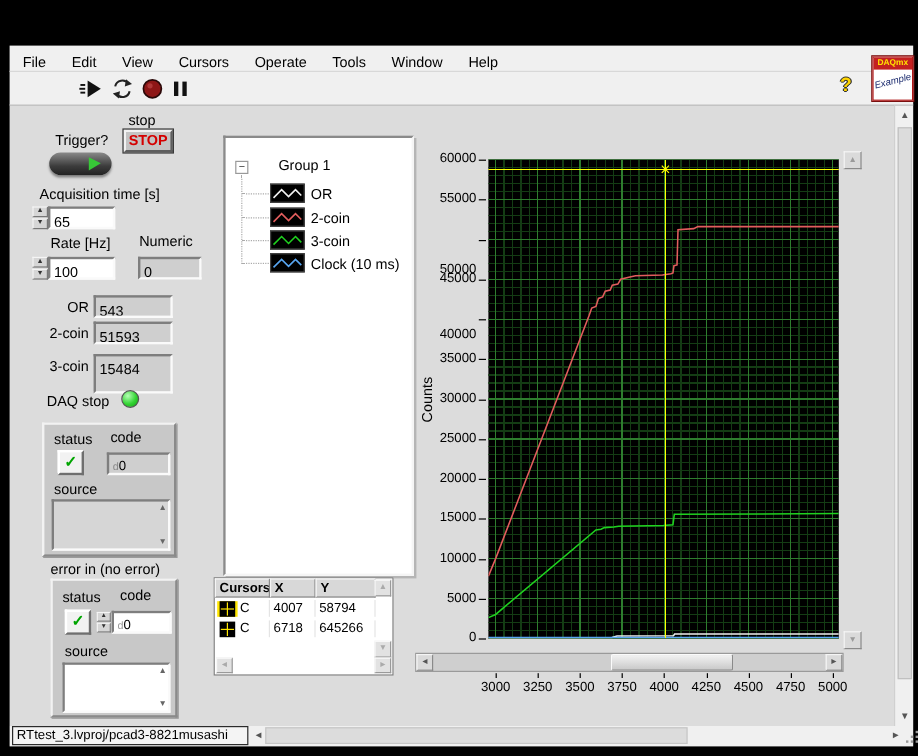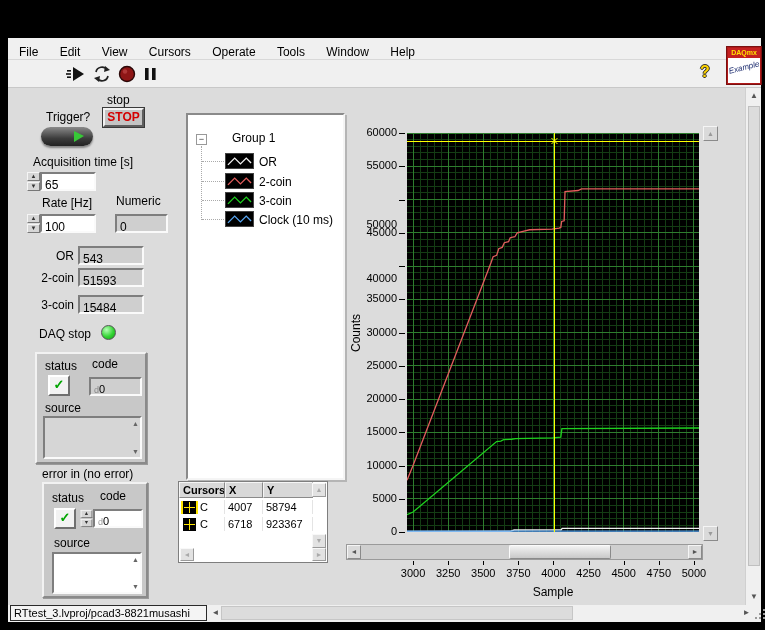--- a/index.html
+++ b/index.html
@@ -162,21 +162,21 @@
       <span class="dn">▼</span>
     </div>
     <div class="fld ctrl" style="left:32px;top:126px;width:56px;height:19px;">100</div>
     <div class="fld ind" style="left:107px;top:126px;width:53px;height:19px;">0</div>
 
     <span class="lbl" style="left:20px;top:161px;width:46px;text-align:right;">OR</span>
     <div class="fld ind" style="left:70px;top:158px;width:66px;height:19px;">543</div>
     <span class="lbl" style="left:20px;top:183px;width:46px;text-align:right;">2-coin</span>
     <div class="fld ind" style="left:70px;top:180px;width:66px;height:19px;">51593</div>
     <span class="lbl" style="left:20px;top:210px;width:46px;text-align:right;">3-coin</span>
-    <div class="fld ind" style="left:70px;top:207px;width:66px;height:19px;">15484</div>
+    <div class="fld ind" style="left:70px;top:207px;width:66px;height:33px;">15484</div>
 
     <span class="lbl" style="left:31px;top:239px;">DAQ stop</span>
     <div class="led" style="left:93px;top:237px;"></div>
 
     <div class="cluster" style="left:27px;top:264px;width:112px;height:112px;">
       <span class="lbl" style="left:8px;top:5px;">status</span>
       <span class="lbl" style="left:55px;top:3px;">code</span>
       <div class="chk" style="left:11px;top:21px;width:22px;height:21px;">✓</div>
       <div class="fld ind" style="left:52px;top:23px;width:53px;height:19px;font-size:11px;"><span style="color:#8a8a8a;font-size:9px;">d</span><span>0</span></div>
       <span class="lbl" style="left:8px;top:47px;">source</span>
@@ -245,21 +245,21 @@
 
       <div class="abs" style="left:2px;top:19px;width:17px;height:13px;background:#ffe600;"></div>
       <div class="cicon" style="left:4px;top:19px;"></div>
       <span class="ccell" style="left:18px;top:18px;width:28px;">C</span>
       <span class="ccell" style="left:46px;top:18px;width:38px;">4007</span>
       <span class="ccell" style="left:84px;top:18px;width:50px;">58794</span>
 
       <div class="cicon" style="left:4px;top:36px;"></div>
       <span class="ccell" style="left:18px;top:35px;width:28px;">C</span>
       <span class="ccell" style="left:46px;top:35px;width:38px;">6718</span>
-      <span class="ccell" style="left:84px;top:35px;width:50px;">923367</span>
+      <span class="ccell" style="left:84px;top:35px;width:50px;">645266</span>
 
       <div class="sbtn" style="right:1px;top:1px;width:14px;height:14px;">▲</div>
       <div class="sbtn" style="right:1px;top:52px;width:14px;height:14px;">▼</div>
       <div class="sbtn" style="left:1px;bottom:1px;width:14px;height:13px;line-height:11px;">◄</div>
       <div class="sbtn" style="right:1px;bottom:1px;width:14px;height:13px;line-height:11px;">►</div>
     </div>
 
     <div class="ylabel">
         <span>Counts</span>
       </div>
@@ -445,21 +445,20 @@
         <span class="xtick" style="left: 146.492px;">4000</span>
         <div class="xdash" style="left: 181.605px;"></div>
         <span class="xtick" style="left: 181.605px;">4250</span>
         <div class="xdash" style="left: 216.718px;"></div>
         <span class="xtick" style="left: 216.718px;">4500</span>
         <div class="xdash" style="left: 251.831px;"></div>
         <span class="xtick" style="left: 251.831px;">4750</span>
         <div class="xdash" style="left: 286.944px;"></div>
         <span class="xtick" style="left: 286.944px;">5000</span>
       </div>
-    <div class="xlabel">Sample</div>
   </div>
 
   <div class="vscroll">
     <span class="vs-arrow" style="top:0;">▲</span>
     <div class="vs-thumb"></div>
     <span class="vs-arrow" style="bottom:0;">▼</span>
   </div>
 
   <div class="bottombar">
     <div class="ctx-box">RTtest_3.lvproj/pcad3-8821musashi</div>

